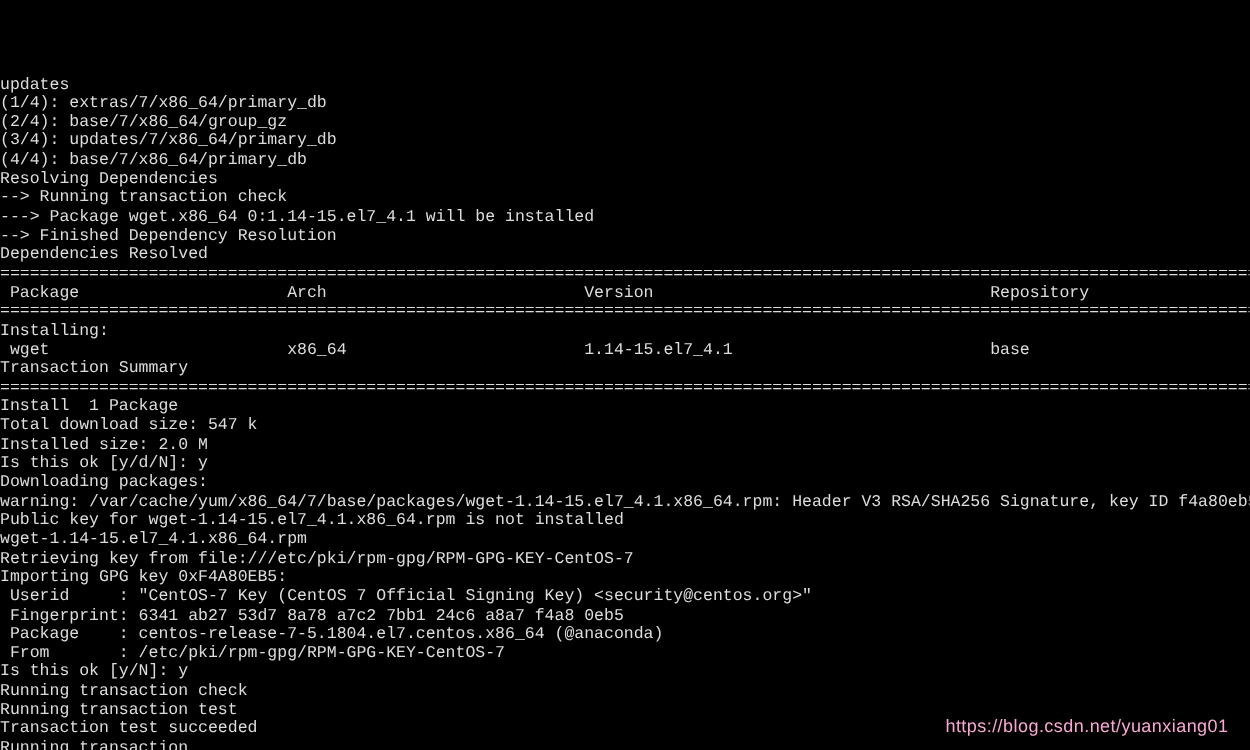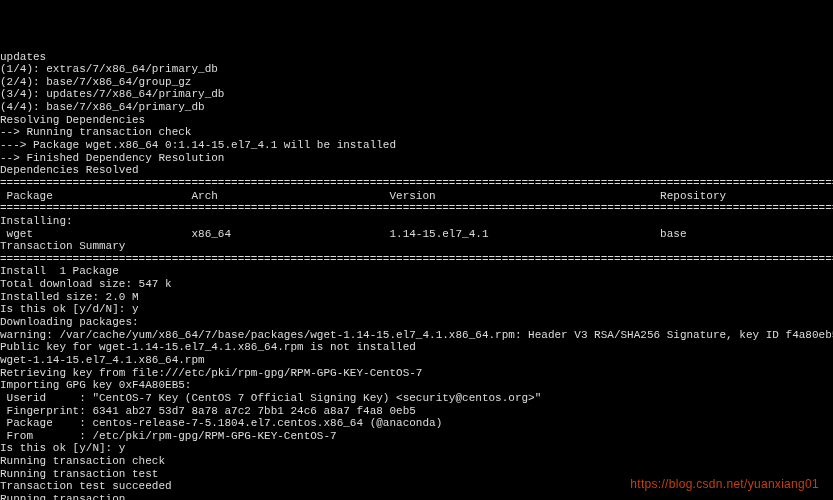--- a/index.html
+++ b/index.html
@@ -13,21 +13,21 @@
       width: 833px;
       height: 500px;
       overflow: hidden;
       padding: 0;
     }
     .line { display: block; }
     .watermark {
       position: absolute;
       bottom: 8px;
       right: 14px;
-      color: #c2410c;
+      color: #f9a8d4;
       font-family: Arial, sans-serif;
       font-size: 12px;
       letter-spacing: 0.3px;
     }
   </style>
 </head>
 <body>
 
 
 

